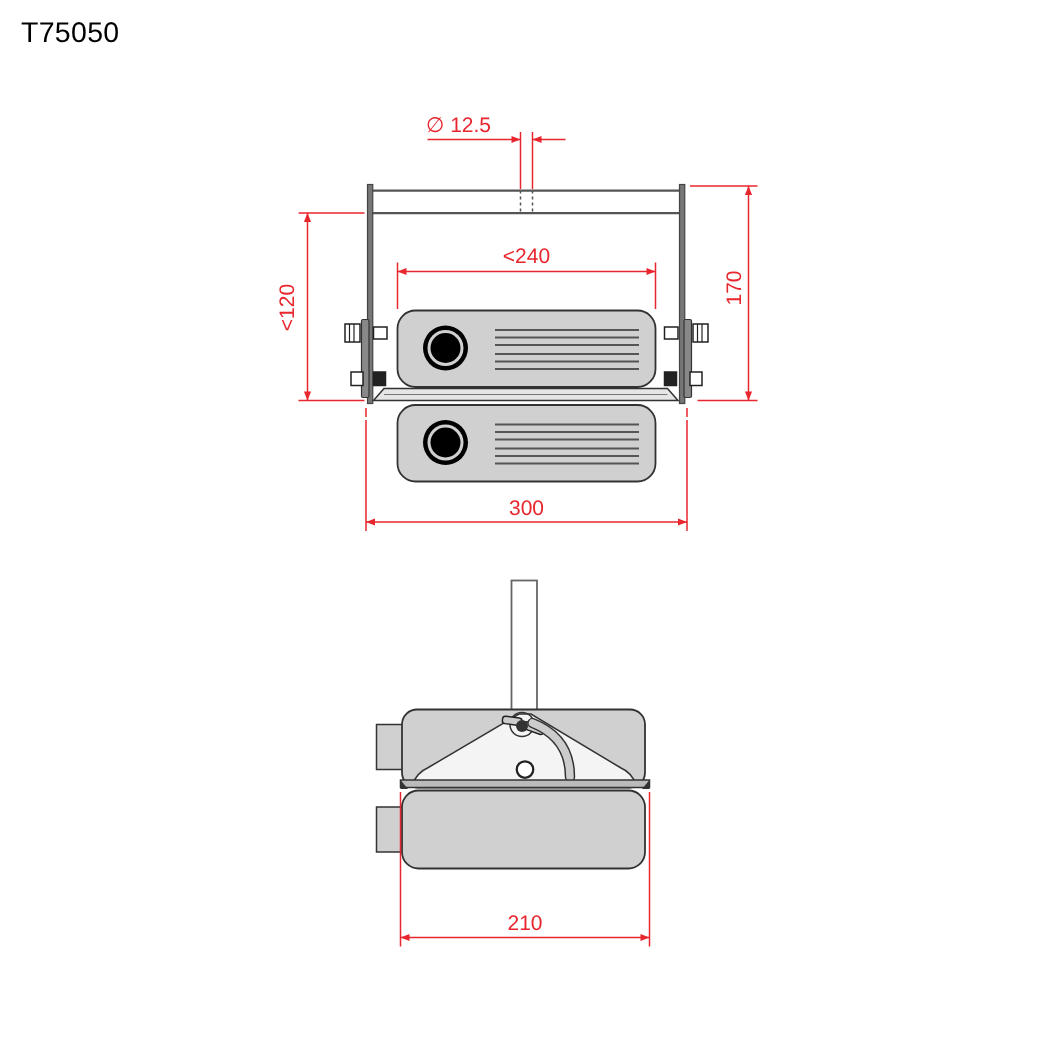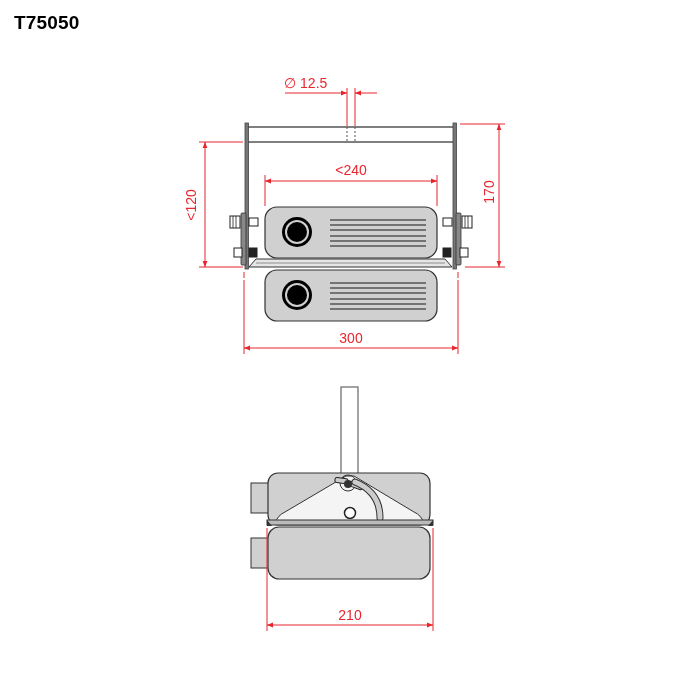--- a/index.html
+++ b/index.html
@@ -1,19 +1,19 @@
 <!DOCTYPE html>
 <html><head>
   <meta charset="utf-8">
   <style>
     html, body { margin: 0; padding: 0; background: #ffffff; }
     body { width: 700px; height: 700px; position: relative; overflow: hidden; }
     .title {
       position: absolute; left: 14px; top: 12px;
-      font-family: "Liberation Sans", sans-serif; font-weight: bold;
+      font-family: "Liberation Sans", sans-serif; font-weight: normal;
       font-size: 19px; color: #000; letter-spacing: 0.2px;
     }
     svg.drawing { position: absolute; left: 0; top: 0; }
     .dimtext { font-family: "Liberation Sans", sans-serif; font-size: 14px; fill: #e8262e; }
   </style>
 </head>
 <body>
 
 <div class="title">T75050</div>
 

